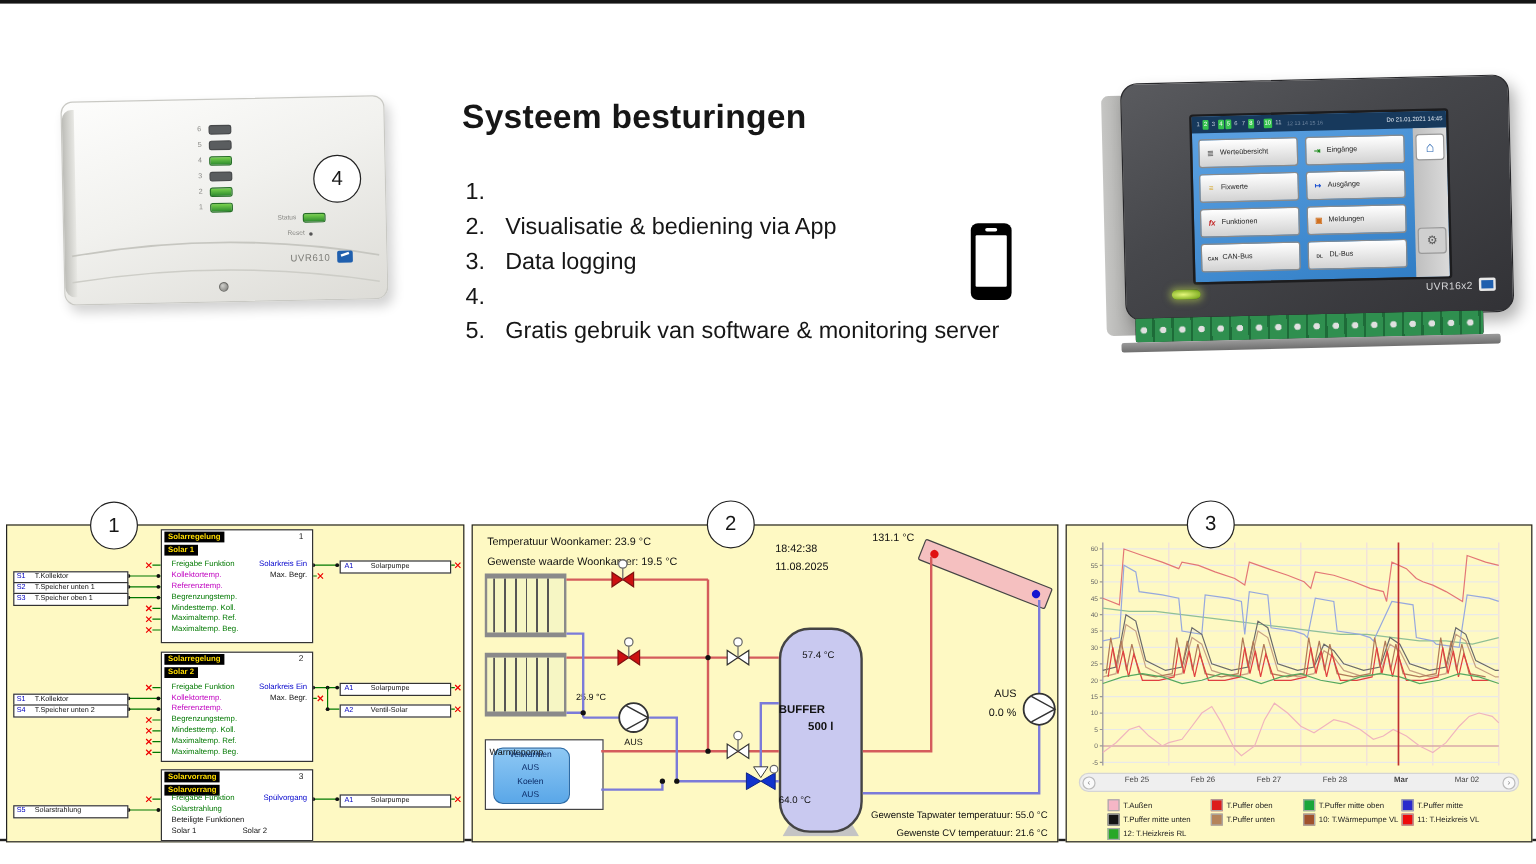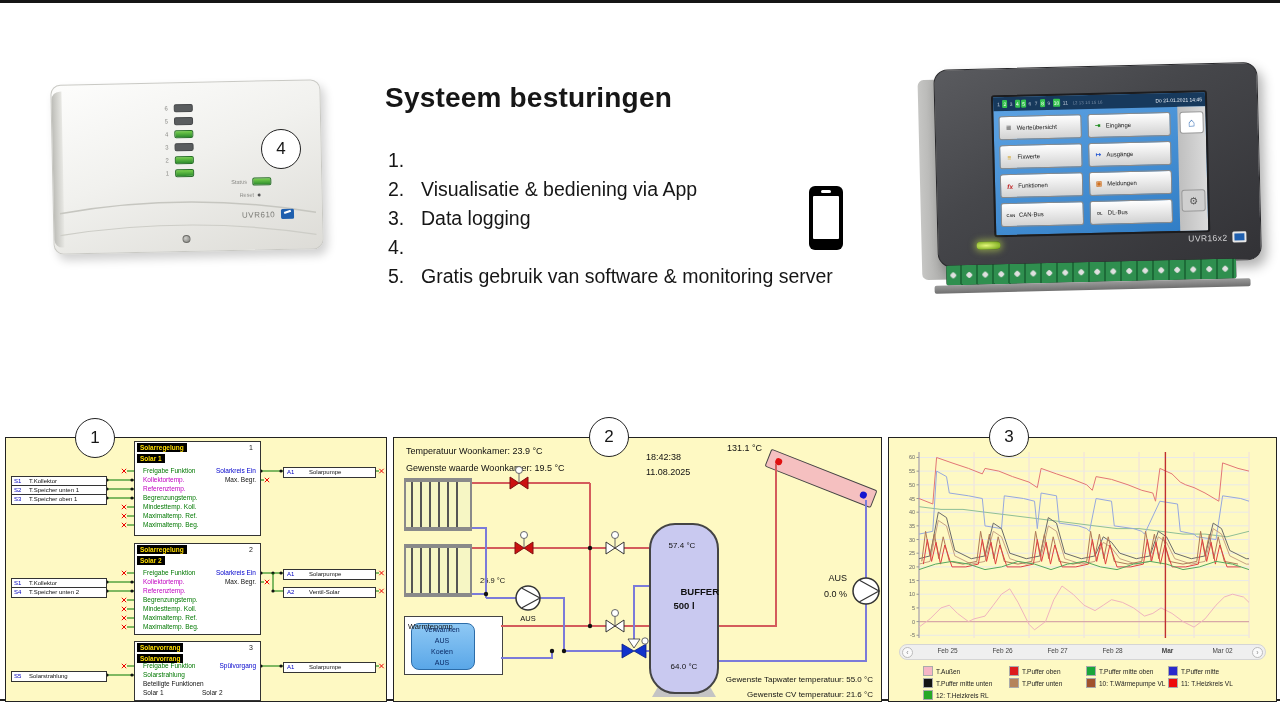--- a/index.html
+++ b/index.html
@@ -491,23 +491,23 @@
     <div class="p2t" style="left:252px;top:29px">11.08.2025</div>
     <div class="p2t" style="left:296px;top:5px;width:72px;text-align:right">131.1 °C</div>
     <div class="p2s" style="left:86px;top:138px">25.9 °C</div>
     <div class="p2s" style="left:114px;top:176px;width:40px;text-align:center">AUS</div>
     <div class="p2s" style="left:14px;top:184px">Warmtepomp</div>
     <div class="wpline" style="top:188px;z-index:4">Verwarmen</div>
     <div class="wpline" style="top:199px;z-index:4">AUS</div>
     <div class="wpline" style="top:210px;z-index:4">Koelen</div>
     <div class="wpline" style="top:221px;z-index:4">AUS</div>
     <div class="p2s" style="left:255px;top:103px;width:66px;text-align:center;font-size:8px;z-index:4">57.4 °C</div>
-    <div class="p2s" style="left:255px;top:148px;width:70px;text-align:right;font-size:9.5px;font-weight:700;z-index:4">BUFFER</div>
+    <div class="p2s" style="left:255px;top:148px;width:70px;text-align:left;font-size:9.5px;font-weight:700;z-index:4">BUFFER</div>
     <div class="p2s" style="left:255px;top:162px;width:70px;text-align:center;font-size:9.5px;font-weight:700;z-index:4">500 l</div>
-    <div class="p2s" style="left:255px;top:224px;width:70px;text-align:center;font-size:8px;z-index:4">64.0 °C</div>
+    <div class="p2s" style="left:255px;top:224px;width:70px;text-align:left;font-size:8px;z-index:4">64.0 °C</div>
     <div class="p2s" style="left:395px;top:135px;width:58px;text-align:right;font-size:9px">AUS</div>
     <div class="p2s" style="left:395px;top:151px;width:58px;text-align:right;font-size:9px">0.0 %</div>
     <div class="p2s" style="right:8px;top:237px;position:absolute;font-size:8px">Gewenste Tapwater temperatuur: 55.0 °C</div>
     <div class="p2s" style="right:8px;top:252px;position:absolute;font-size:8px">Gewenste CV temperatuur: 21.6 °C</div>
   </div>
   <div class="abs badge" style="left:589px;top:417px">
     <span>2</span>
     </div>
 
   <div class="abs panel" id="panel3" style="left:888px;top:437px;width:387px;height:263px">

